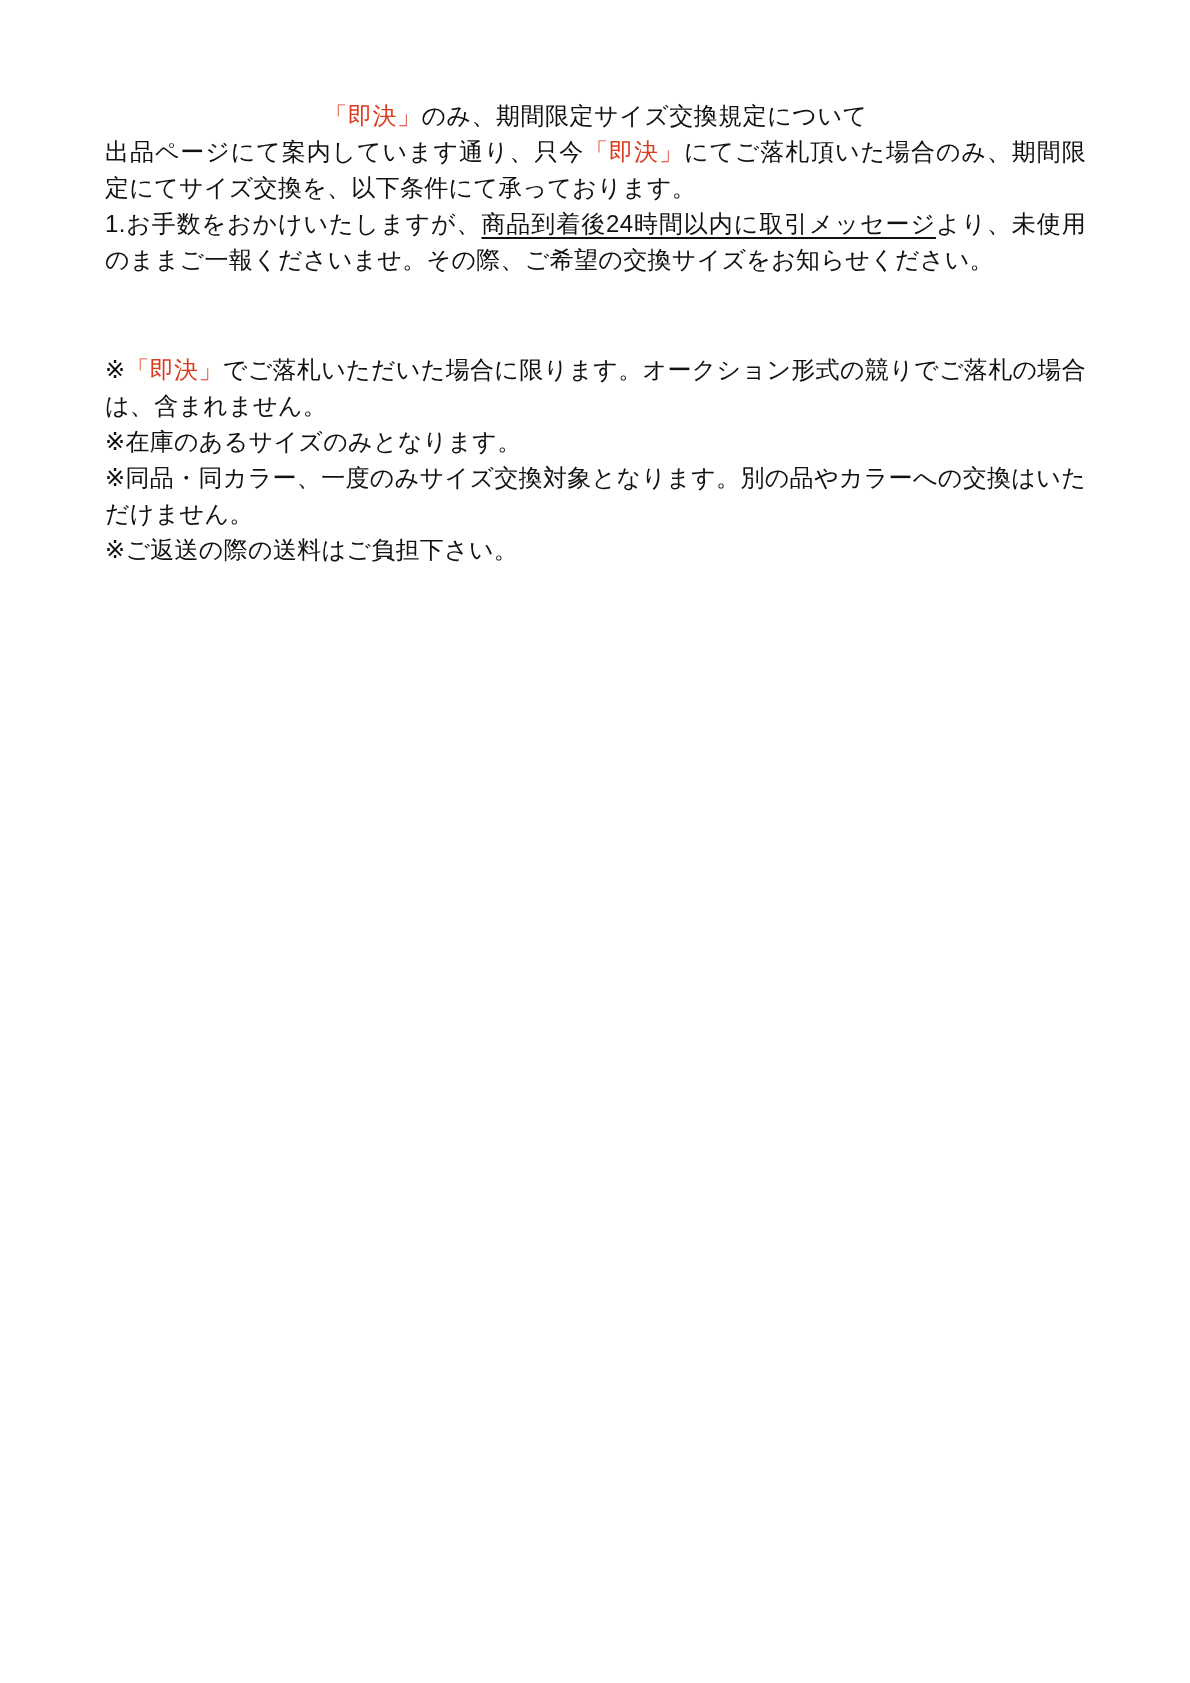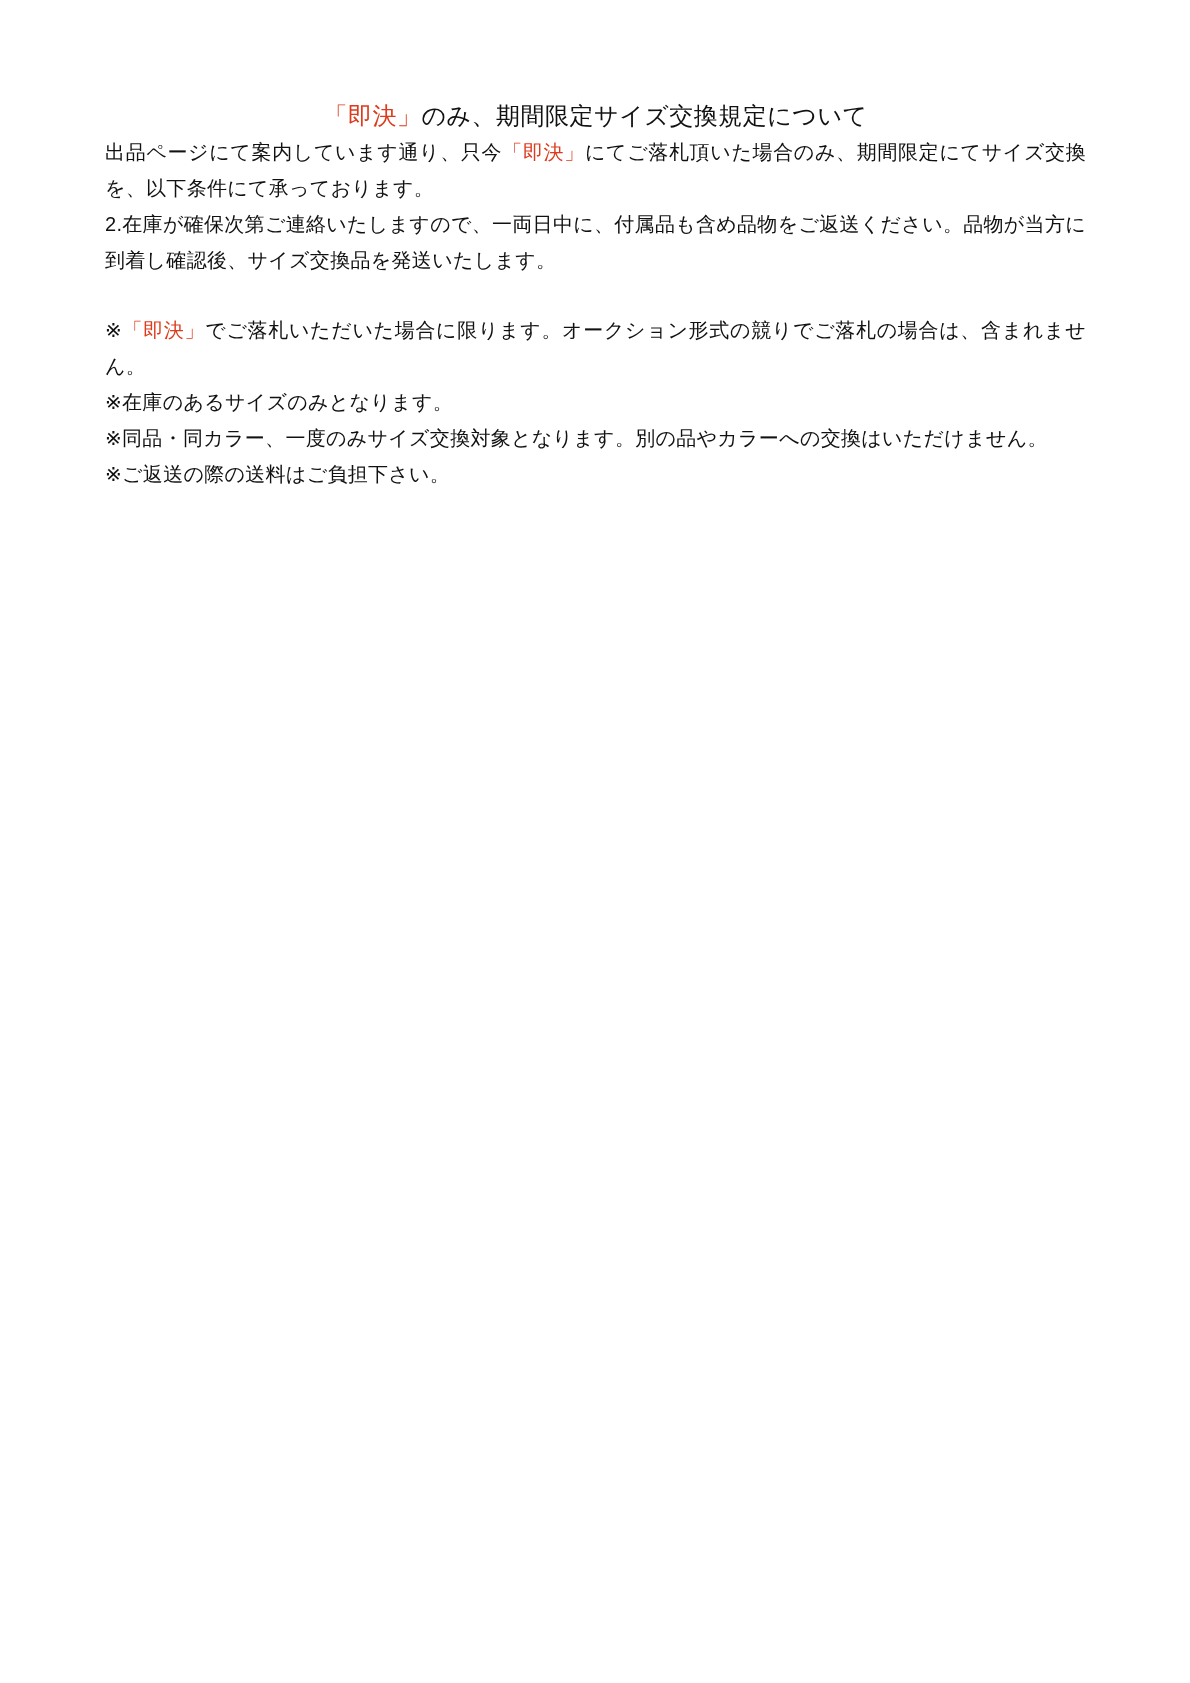--- a/index.html
+++ b/index.html
@@ -22,31 +22,31 @@
   }
   .title {
     margin: 0;
     font-size: 24px;
     line-height: 36px;
     font-weight: normal;
     text-align: center;
     letter-spacing: 0.5px;
   }
   p.para {
-    font-size: 20px;
+    font-size: 24px;
     line-height: 36px;
     text-align: justify;
     letter-spacing: 0.3px;
     margin: 0;
   }
   .intro      { margin-top: 80px; }
   .conditions { margin-top: 38px; }
   .step1      { margin-top: 72px; }
   .step2      { margin-top: 36px; }
-  .notes      { margin-top: 34px; }
+  .notes      { margin-top: 74px; }
   .notes p.para { margin: 0; }
   .red { color: #dd3b1e; }
   .underline {
     text-decoration: underline;
     text-underline-offset: 5px;
     text-decoration-thickness: 2px;
   }
   .bold-underline {
     font-weight: bold;
     text-decoration: underline;
@@ -58,22 +58,22 @@
 <body>
 
 <div class="canvas">
   <div class="page">
 
     <h1 class="title"><span class="red">「即決」</span><span>のみ、期間限定サイズ交換規定について</span></h1>
 
     <p class="para intro"><span>出品ページにて案内しています通り、只今</span><span class="red">「即決」</span><span>にてご落札頂いた場合のみ、期間限定にてサイズ交換を、以下条件にて承っております。</span></p>
 
 
+    <p class="para step1"><span>1.お手数をおかけいたしますが、</span><span class="underline">商品到着後24時間以内に取引メッセージ</span><span>より、未使用のままご一報くださいませ。その際、ご希望の交換サイズをお知らせください。</span></p>
 
-    <p class="para step2"><span>2.在庫が確保次第ご連絡いたしますので、一両日中に、付属品も含め品物をご返送ください。品物が当方に到着し確認後、サイズ交換品を発送いたします。</span></p>
 
     <div class="notes">
       <p class="para"><span>※</span><span class="red">「即決」</span><span>でご落札いただいた場合に限ります。オークション形式の競りでご落札の場合は、含まれません。</span></p>
 
       <p class="para"><span>※在庫のあるサイズのみとなります。</span></p>
 
 
       <p class="para"><span>※同品・同カラー、一度のみサイズ交換対象となります。別の品やカラーへの交換はいただけません。</span></p>
 
 

